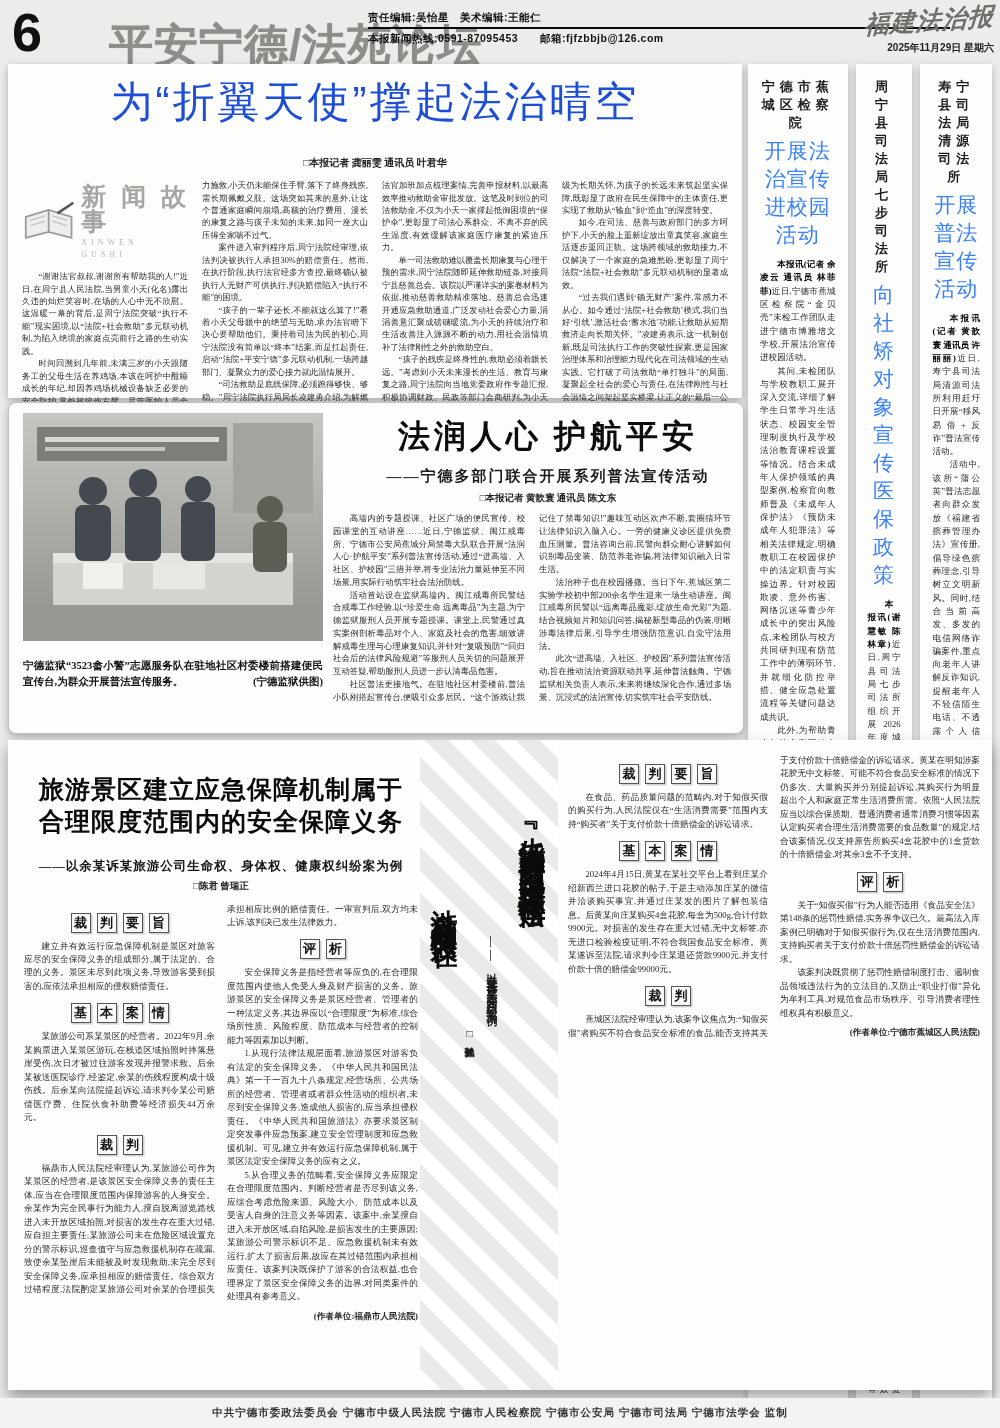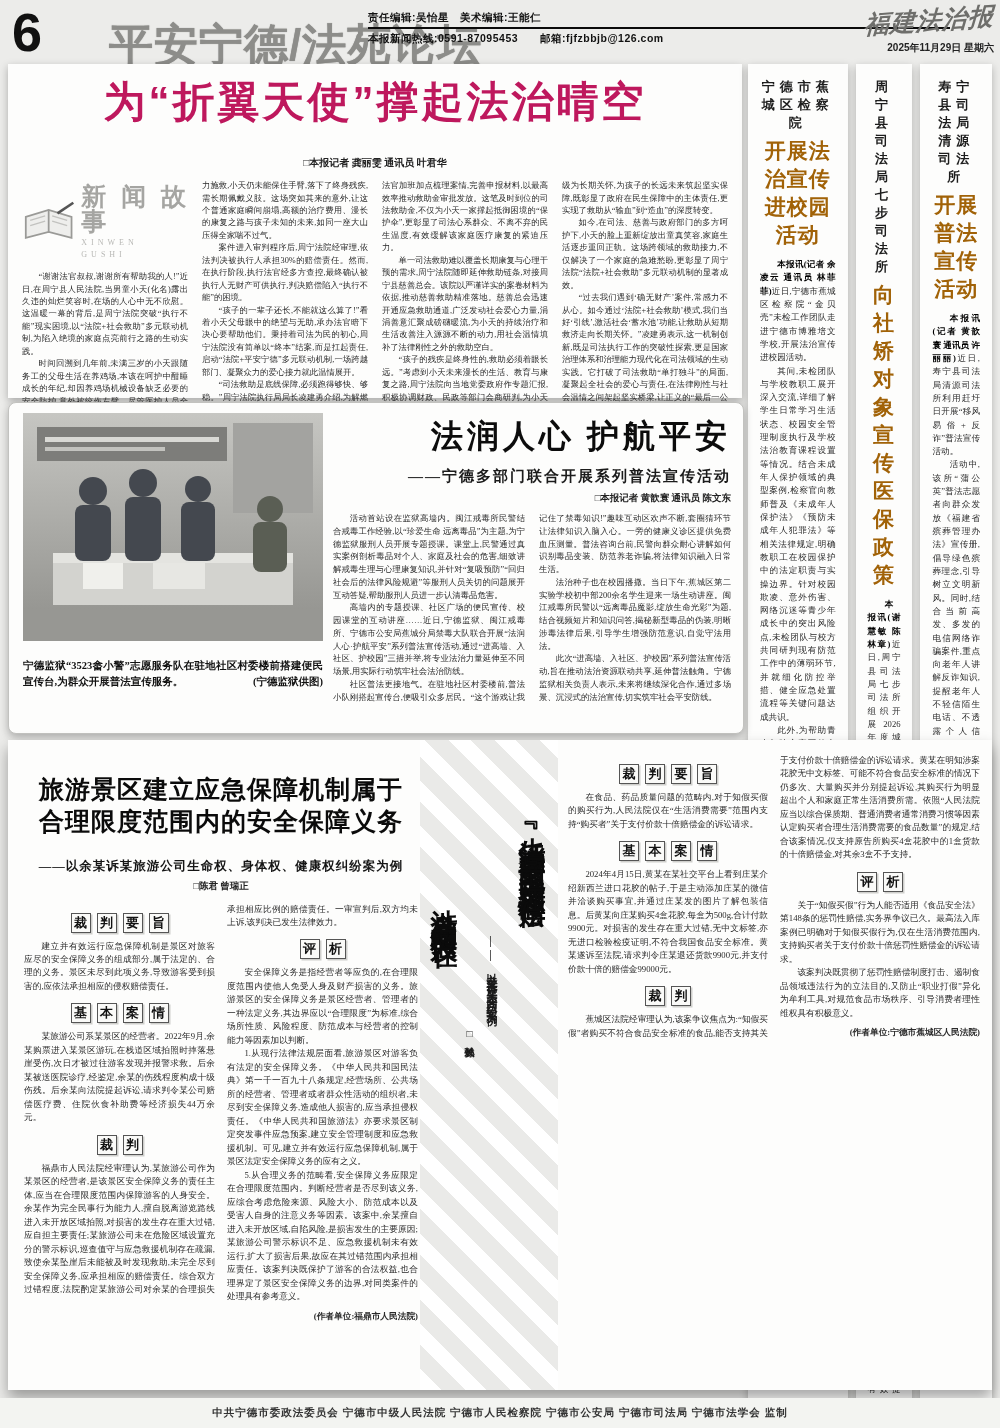--- a/index.html
+++ b/index.html
@@ -33,44 +33,44 @@
   .brief-card{background:#fdfdfc;box-shadow:0 3px 8px rgba(0,0,0,.25);padding:14px 12px 12px;}
   .feature-card{left:8px;top:402px;width:734px;height:330px;border:1px solid #c2c2bf;border-radius:8px;}
   .bottom-card{left:8px;top:740px;width:984px;height:650px;box-shadow:0 8px 14px rgba(0,0,0,.35);}
   .page-footer{position:absolute;left:0;top:1398px;width:1000px;height:30px;background:#f3f4f1;
           display:flex;align-items:center;justify-content:center;}
   .footer-text{font-size:10.5px;font-weight:700;color:#333;letter-spacing:1px;
           font-family:"Liberation Sans",sans-serif;}
 
   
   .lead-title{margin-top:12px;text-align:center;font-family:"Liberation Sans",sans-serif;
-          font-weight:700;font-size:42px;letter-spacing:3px;color:#be185d;line-height:52px;}
+          font-weight:400;font-size:42px;letter-spacing:3px;color:#1d4ed8;line-height:52px;}
   .lead-byline{text-align:center;font-size:10px;font-weight:700;margin-top:4px;color:#222;}
   .lead-cols{margin:10px 14px 0;height:244px;column-count:4;column-gap:14px;overflow:hidden;
           font-size:8.3px;line-height:1.5;text-align:justify;color:#2a2a2a;}
   .bp{margin:0;text-indent:2em;text-align:justify;}
   .feature-tag{display:flex;align-items:center;gap:6px;padding:4px 0 10px;}
   .ft-cn{font-family:"Liberation Sans",sans-serif;font-weight:900;font-size:25px;
           color:#a5a5a2;letter-spacing:2px;line-height:1;}
   .ft-en{font-size:8px;letter-spacing:4px;color:#b8b8b5;margin-top:3px;}
 
   
   .brief-kicker{text-align:center;font-size:13px;font-weight:700;letter-spacing:5px;color:#1d1d1d;}
-  .brief-title{text-align:center;font-family:"Liberation Sans",sans-serif;font-weight:700;
-          font-size:21px;letter-spacing:1px;margin:5px 0 9px;color:#a16207;}
+  .brief-title{text-align:center;font-family:"Liberation Sans",sans-serif;font-weight:400;
+          font-size:21px;letter-spacing:1px;margin:5px 0 9px;color:#3b82f6;}
   .brief-body{font-size:8.6px;line-height:1.55;color:#2a2a2a;}
   .brief-body .lead-in{font-weight:700;color:#000;}
 
   
   .feature-photo{position:absolute;left:14px;top:10px;width:300px;height:228px;overflow:hidden;
           background:#b9b9b6;}
   .feature-caption{position:absolute;left:14px;top:244px;width:300px;font-size:10.5px;
           font-weight:700;line-height:1.55;text-align:justify;color:#111;}
   .photo-credit{position:absolute;right:0;bottom:0;background:#fdfdfc;padding-left:6px;font-weight:700;}
-  .feature-head{position:absolute;left:324px;top:12px;width:398px;text-align:right;}
+  .feature-head{position:absolute;left:340px;top:12px;width:398px;text-align:center;}
   .feature-title{font-weight:900;font-size:32px;letter-spacing:4px;color:#0c0c0c;}
   .feature-sub{font-size:15px;font-weight:700;letter-spacing:2px;margin-top:8px;color:#1b1b1b;}
   .feature-byline{font-size:9.5px;font-weight:700;margin-top:6px;color:#222;}
   .feature-cols{position:absolute;left:324px;top:110px;width:398px;height:208px;column-count:2;
           column-gap:14px;overflow:hidden;font-size:8.4px;line-height:1.52;text-align:justify;color:#2a2a2a;}
 
   
   .case-left{position:absolute;left:16px;top:12px;width:394px;}
   .cl-title{text-align:center;font-family:"Liberation Sans",sans-serif;font-weight:900;
           font-size:25px;line-height:1.28;letter-spacing:1px;color:#0b0b0b;}
@@ -215,22 +215,22 @@
       <span>宁德监狱“3523畲小警”志愿服务队在驻地社区村委楼前搭建便民宣传台,为群众开展普法宣传服务。</span>
       <span class="photo-credit">(宁德监狱供图)</span>
     </p>
     <div class="feature-head">
       <div class="feature-title">法润人心  护航平安</div>
       <div class="feature-sub">——宁德多部门联合开展系列普法宣传活动</div>
       <div class="feature-byline">□本报记者 黄歆寰 通讯员 陈文东</div>
     </div>
     <div class="feature-cols">
 
-    <p class="bp">活动首站设在监狱高墙内。闽江戒毒所民警结合戒毒工作经验,以“珍爱生命 远离毒品”为主题,为宁德监狱服刑人员开展专题授课。课堂上,民警通过真实案例剖析毒品对个人、家庭及社会的危害,细致讲解戒毒生理与心理康复知识,并针对“复吸预防”“回归社会后的法律风险规避”等服刑人员关切的问题展开互动答疑,帮助服刑人员进一步认清毒品危害。</p>
-        <p class="bp">高墙内的专题授课、社区广场的便民宣传、校园课堂的互动讲座……近日,宁德监狱、闽江戒毒所、宁德市公安局蕉城分局禁毒大队联合开展“法润人心·护航平安”系列普法宣传活动,通过“进高墙、入社区、护校园”三措并举,将专业法治力量延伸至不同场景,用实际行动筑牢社会法治防线。</p>
+    <p class="bp">高墙内的专题授课、社区广场的便民宣传、校园课堂的互动讲座……近日,宁德监狱、闽江戒毒所、宁德市公安局蕉城分局禁毒大队联合开展“法润人心·护航平安”系列普法宣传活动,通过“进高墙、入社区、护校园”三措并举,将专业法治力量延伸至不同场景,用实际行动筑牢社会法治防线。</p>
+        <p class="bp">活动首站设在监狱高墙内。闽江戒毒所民警结合戒毒工作经验,以“珍爱生命 远离毒品”为主题,为宁德监狱服刑人员开展专题授课。课堂上,民警通过真实案例剖析毒品对个人、家庭及社会的危害,细致讲解戒毒生理与心理康复知识,并针对“复吸预防”“回归社会后的法律风险规避”等服刑人员关切的问题展开互动答疑,帮助服刑人员进一步认清毒品危害。</p>
         <p class="bp">社区普法更接地气。在驻地社区村委楼前,普法小队刚搭起宣传台,便吸引众多居民。“这个游戏让我记住了禁毒知识!”趣味互动区欢声不断,套圈猜环节让法律知识入脑入心。一旁的健康义诊区提供免费血压测量。普法咨询台前,民警向群众耐心讲解如何识别毒品变装、防范养老诈骗,将法律知识融入日常生活。</p>
         <p class="bp">法治种子也在校园播撒。当日下午,蕉城区第二实验学校初中部200余名学生迎来一场生动讲座。闽江戒毒所民警以“远离毒品魔影,绽放生命光彩”为题,结合视频短片和知识问答,揭秘新型毒品的伪装,明晰涉毒法律后果,引导学生增强防范意识,自觉守法用法。</p>
         <p class="bp">此次“进高墙、入社区、护校园”系列普法宣传活动,旨在推动法治资源联动共享,延伸普法触角。宁德监狱相关负责人表示,未来将继续深化合作,通过多场景、沉浸式的法治宣传,切实筑牢社会平安防线。</p>
       </div>
   </section>
 
   <section class="card bottom-card">
 
     <article class="case-left">
       <h2 class="cl-title">

